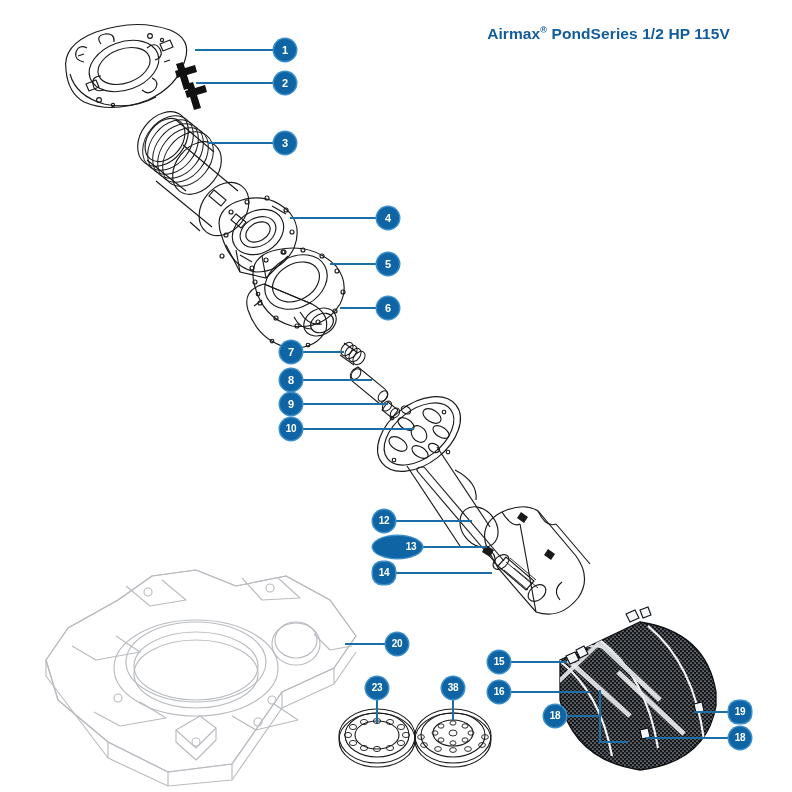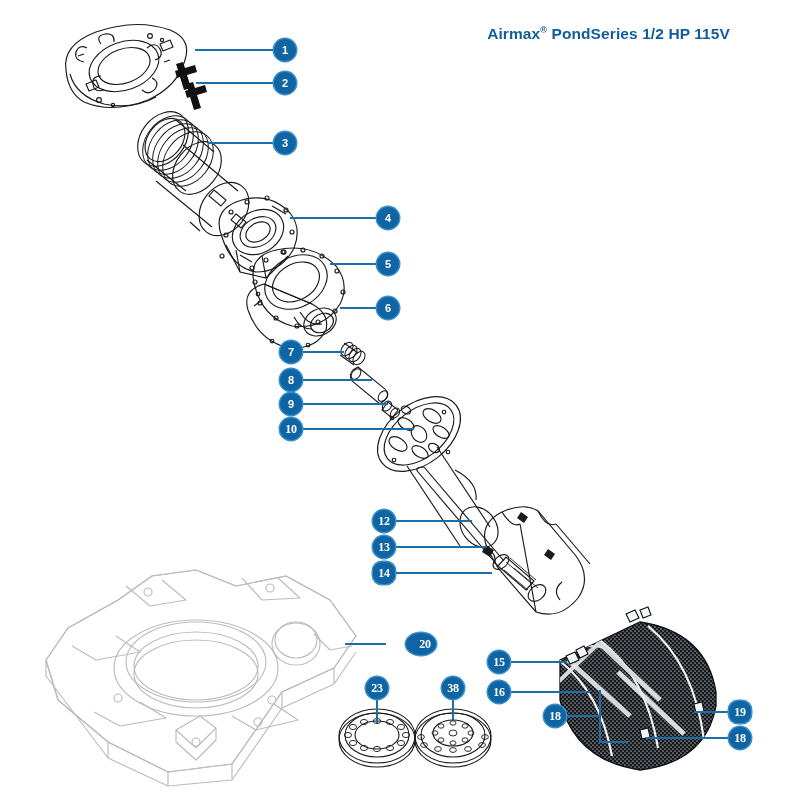--- a/index.html
+++ b/index.html
@@ -31,21 +31,21 @@
     background:#0f64a4;
     box-shadow:0 0 0 1.5px #3b8fca;
     color:#ffffff;
     font-size:11px;
     font-weight:bold;
     line-height:22px;
     text-align:center;
     letter-spacing:-0.2px;
     z-index:5;
   }
-  .callout.w2{font-size:12px;font-family:Liberation Serif, serif;}
+  .callout.w2{font-size:10px;}
 </style>
 </head>
 <body>
 
 <div id="stage">
 
   <svg id="art" viewBox="0 0 792 792" xmlns="http://www.w3.org/2000/svg">
     <defs>
       <pattern id="meshdots" width="4" height="4" patternUnits="userSpaceOnUse">
         <rect width="4" height="4" fill="#14171b"></rect>
@@ -379,25 +379,25 @@
       <div class="callout" title="screw-set" style="left: 274px; top: 72px;">2</div>
       <div class="callout" title="threaded-nozzle-coupling" style="left: 274px; top: 132px;">3</div>
       <div class="callout" title="upper-volute-housing" style="left: 377px; top: 207px;">4</div>
       <div class="callout" title="volute-flange-ring" style="left: 377px; top: 253px;">5</div>
       <div class="callout" title="lower-volute-housing" style="left: 377px; top: 297px;">6</div>
       <div class="callout" title="hose-barb-fitting" style="left: 280px; top: 341px;">7</div>
       <div class="callout" title="shaft-sleeve" style="left: 280px; top: 369px;">8</div>
       <div class="callout" title="coupling-nut" style="left: 280px; top: 393px;">9</div>
       <div class="callout w2" title="impeller-plate" style="left: 280px; top: 418px;">10</div>
       <div class="callout w2" title="power-cord" style="left: 373px; top: 510px;">12</div>
-      <div class="callout w2" title="cord-clamp" style="left: 373px; top: 536px;">13</div>
+      <div class="callout w2" title="cord-clamp" style="left: 373px; top: 536px; padding-left: 27px;">13</div>
       <div class="callout w2" title="strain-relief-fitting" style="left: 373px; top: 562px; border-radius: 9px;">14</div>
       <div class="callout w2" title="screen-top-clip" style="left: 488px; top: 651px;">15</div>
       <div class="callout w2" title="intake-screen-body" style="left: 488px; top: 681px;">16</div>
       <div class="callout w2" title="screen-band-set" style="left: 544px; top: 705px;">18</div>
       <div class="callout w2" title="screen-latch-lower" style="left: 729px; top: 727px;">18</div>
       <div class="callout w2" title="screen-latch-upper" style="left: 729px; top: 701px; border-radius: 9px;">19</div>
-      <div class="callout w2" title="star-base-plate" style="left: 406px; top: 633px; padding-left: 8px;">20</div>
+      <div class="callout w2" title="star-base-plate" style="left: 386px; top: 633px;">20</div>
       <div class="callout w2" title="nozzle-disc-outer-ring" style="left: 366px; top: 677px;">23</div>
       <div class="callout w2" title="nozzle-disc-dual-ring" style="left: 442px; top: 677px;">38</div>
     </div>
 
 </div>
 
 </body></html>

